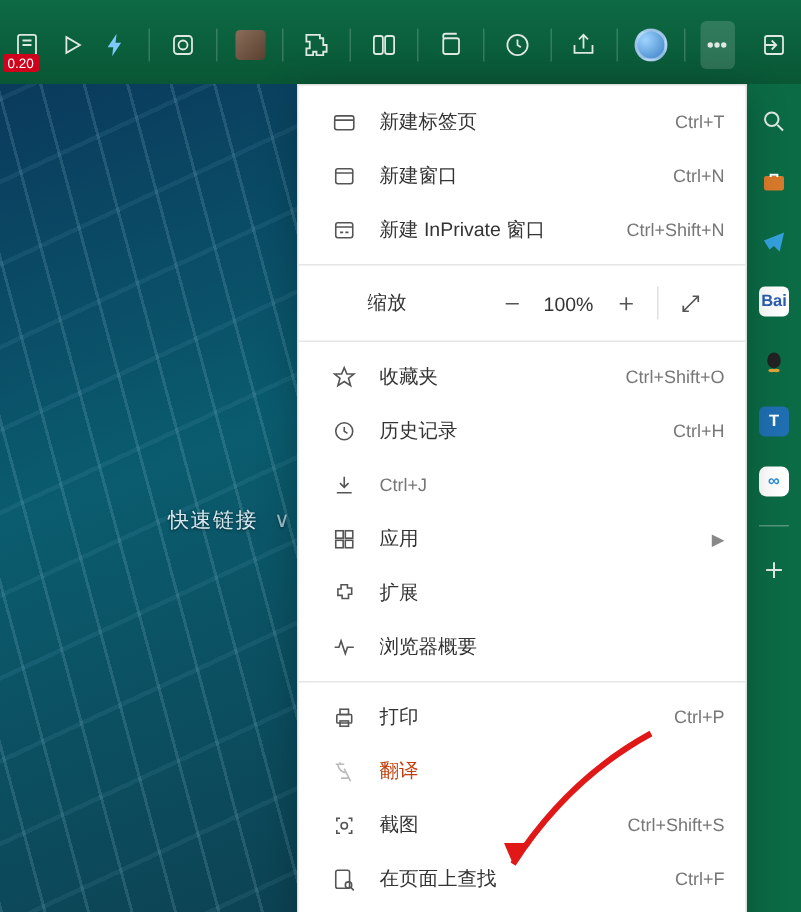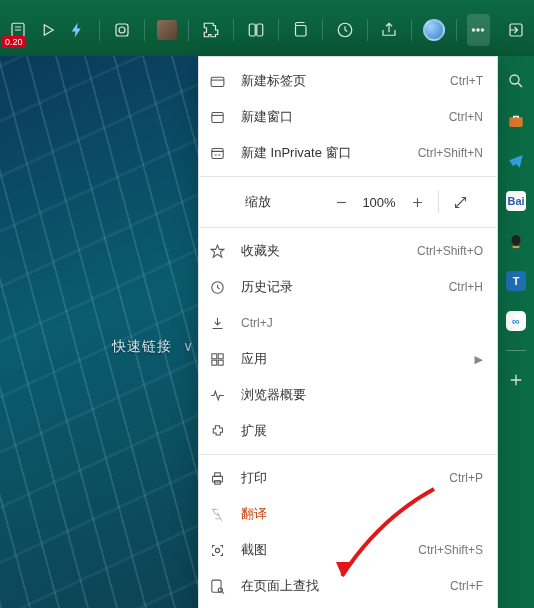--- a/index.html
+++ b/index.html
@@ -18,21 +18,21 @@
 .content::before{content:"";position:absolute;inset:0;background:
  repeating-linear-gradient(75deg,rgba(180,220,240,.15) 0 2px,transparent 2px 28px),
  repeating-linear-gradient(-25deg,rgba(120,180,210,.1) 0 3px,transparent 3px 50px);}
 .quicklink{position:absolute;top:282px;left:112px;color:#d8e8f0;font-size:14px;text-shadow:0 1px 2px rgba(0,0,0,.6);letter-spacing:1px;}
 .quicklink .chev{margin-left:6px;opacity:.7;}
 .sidebar{position:absolute;top:56px;right:0;width:36px;height:552px;background:#0b6b45;display:flex;flex-direction:column;align-items:center;padding-top:14px;gap:18px;}
 .sb-ic{width:22px;height:22px;display:flex;align-items:center;justify-content:center;color:#dfe8e3;cursor:pointer;font-size:13px;}
 .sb-ic svg{width:18px;height:18px;fill:none;stroke:currentColor;stroke-width:1.8;}
 .sb-box{width:20px;height:20px;border-radius:4px;display:flex;align-items:center;justify-content:center;font-size:11px;font-weight:bold;}
 .menu{position:absolute;top:56px;left:198px;width:300px;background:#fff;border:1px solid #ddd;box-shadow:0 6px 24px rgba(0,0,0,.25);padding:6px 0;}
-.menu .item{display:flex;align-items:center;height:36px;padding:0 14px 0 8px;color:#333;font-size:13px;cursor:pointer;}
+.menu .item{display:flex;align-items:center;height:36px;padding:0 14px 0 20px;color:#333;font-size:13px;cursor:pointer;}
 .menu .item.disabled{color:#c2410c;cursor:default;justify-content:center;}
 .menu .ic{width:20px;height:20px;margin-right:14px;display:flex;align-items:center;justify-content:center;color:#555;}
 .menu .item.disabled .ic{color:#bbb;}
 .menu .ic svg{width:17px;height:17px;fill:none;stroke:currentColor;stroke-width:1.5;}
 .menu .lbl{flex:1;}
 .menu .sc{color:#777;font-size:12px;}
 .menu .chev{color:#888;font-size:11px;margin-left:6px;}
 .menu hr{border:none;border-top:1px solid #e6e6e6;margin:5px 0;}
 .zoom{display:flex;align-items:center;height:40px;padding:0 22px 0 46px;color:#333;font-size:13px;}
 .zoom .zlbl{flex:1;}
@@ -278,33 +278,33 @@
             <rect x="13" y="13" width="7" height="7"></rect>
           </svg>
         </span>
       <span class="lbl">应用</span>
       <span class="chev">▶</span>
     </div>
 
     <div class="item">
       <span class="ic">
           <svg viewBox="0 0 24 24">
+            <path d="M9 4h6v3h4v6h-3v4h-6v-3H6V8h3z"></path>
+          </svg>
+        </span>
+      <span class="lbl">扩展</span>
+    </div>
+
+    <div class="item">
+      <span class="ic">
+          <svg viewBox="0 0 24 24">
             <path d="M3 12h4l2-6 4 12 2-6h6"></path>
           </svg>
         </span>
       <span class="lbl">浏览器概要</span>
-    </div>
-
-    <div class="item">
-      <span class="ic">
-          <svg viewBox="0 0 24 24">
-            <path d="M9 4h6v3h4v6h-3v4h-6v-3H6V8h3z"></path>
-          </svg>
-        </span>
-      <span class="lbl">扩展</span>
     </div>
 
     <hr>
 
     <div class="item">
       <span class="ic">
           <svg viewBox="0 0 24 24">
             <rect x="5" y="9" width="14" height="8" rx="1"></rect>
             <rect x="8" y="4" width="8" height="5"></rect>
             <rect x="8" y="15" width="8" height="5"></rect>

